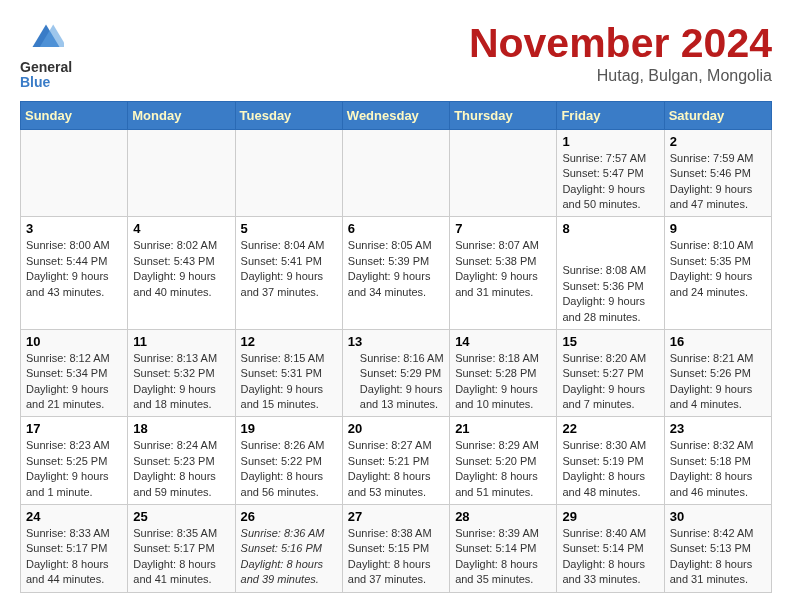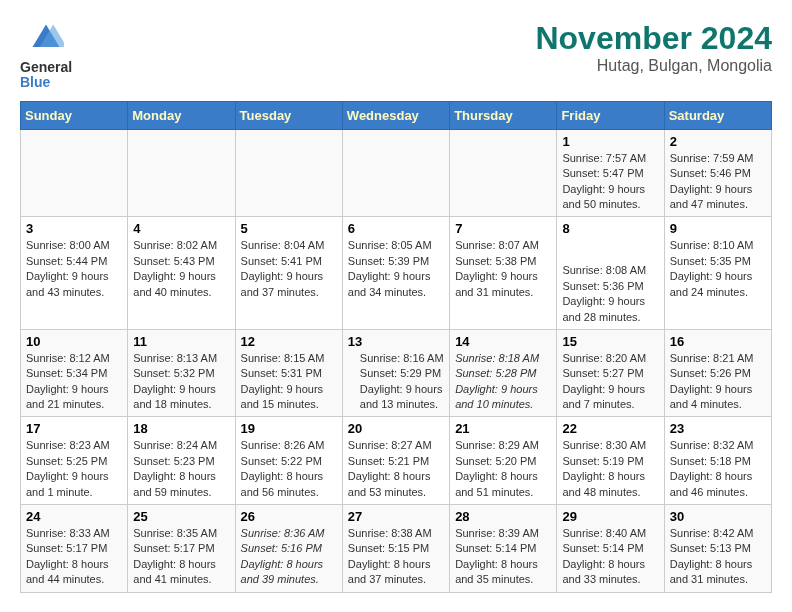--- a/index.html
+++ b/index.html
@@ -32,23 +32,23 @@
     .logo-text .general { color: #333; }
     .logo-text .blue { color: #3a7cc7; }
     .logo-icon {
       width: 36px;
       height: 36px;
     }
     .title-section {
       text-align: right;
     }
     .month-title {
-      font-size: 32px;
+      font-size: 41px;
       font-weight: bold;
-      color: #0f766e;
+      color: #b91c1c;
     }
     .location {
       font-size: 16px;
       color: #555;
     }
     table {
       width: 100%;
       border-collapse: collapse;
       font-size: 11px;
     }
@@ -199,21 +199,21 @@
 Daylight: 9 hours and 15 minutes.</div>
         </td>
         <td>
           <span class="day-num">13</span>
           <div class="day-info" style="white-space: pre-line; margin-left: 12px;">Sunrise: 8:16 AM
 Sunset: 5:29 PM
 Daylight: 9 hours and 13 minutes.</div>
         </td>
         <td>
           <span class="day-num">14</span>
-          <div class="day-info" style="white-space: pre-line; font-style: italic;">Sunrise: 8:18 AM
+          <div class="day-info" style="white-space: pre-line;">Sunrise: 8:18 AM
 Sunset: 5:28 PM
 Daylight: 9 hours and 10 minutes.</div>
         </td>
         <td>
           <span class="day-num">15</span>
           <div class="day-info" style="white-space: pre-line;">Sunrise: 8:20 AM
 Sunset: 5:27 PM
 Daylight: 9 hours and 7 minutes.</div>
         </td>
         <td>

